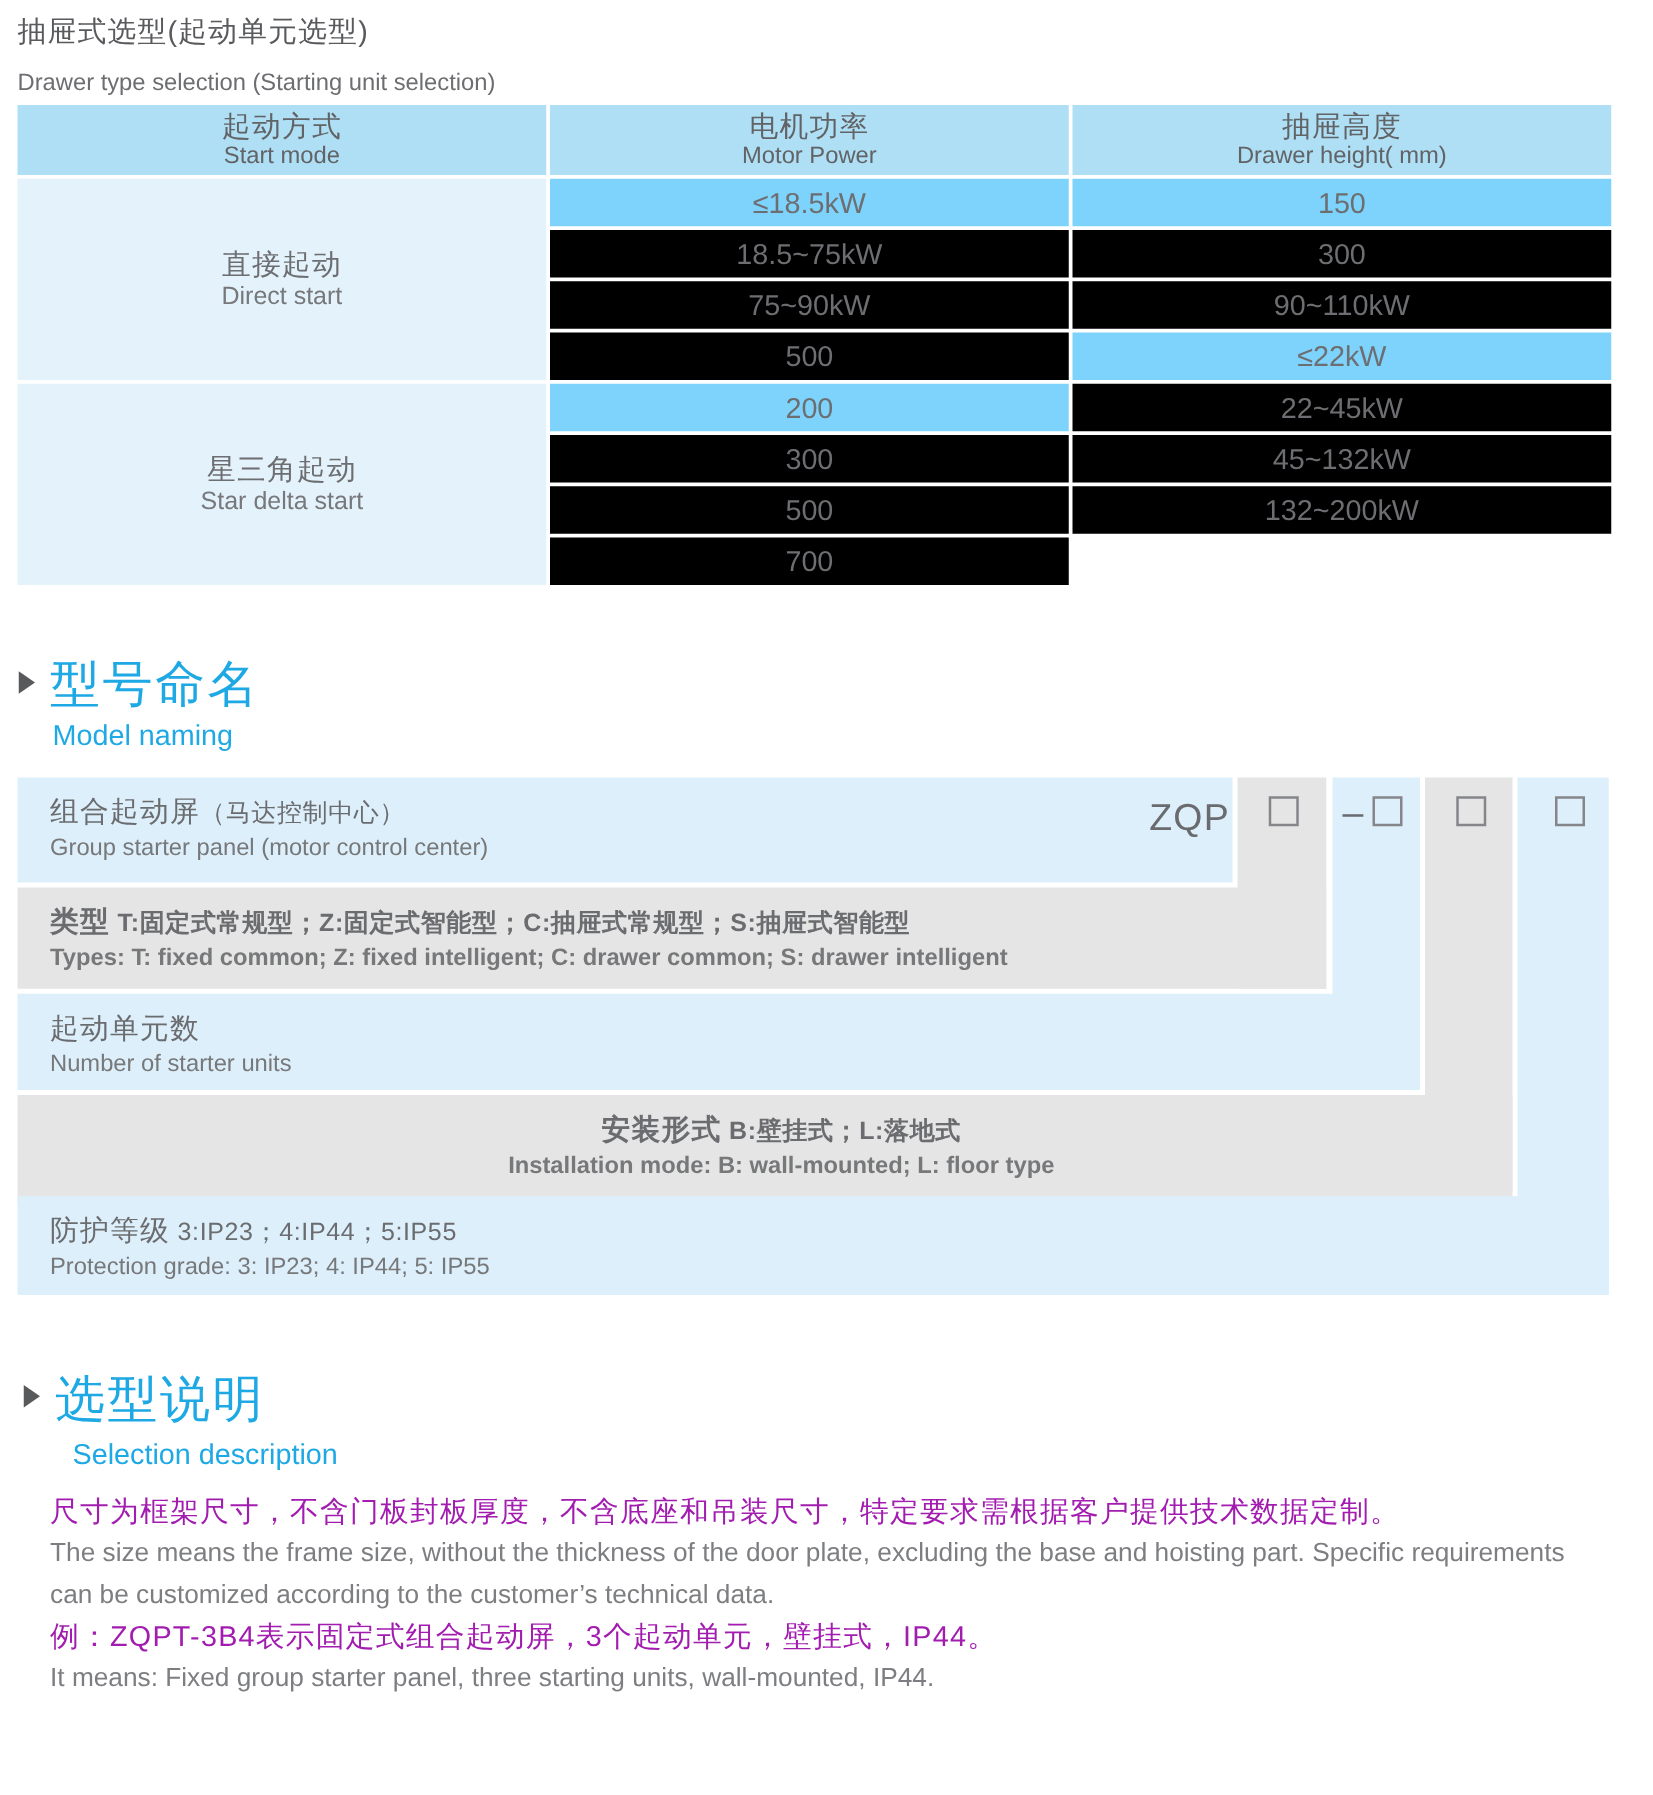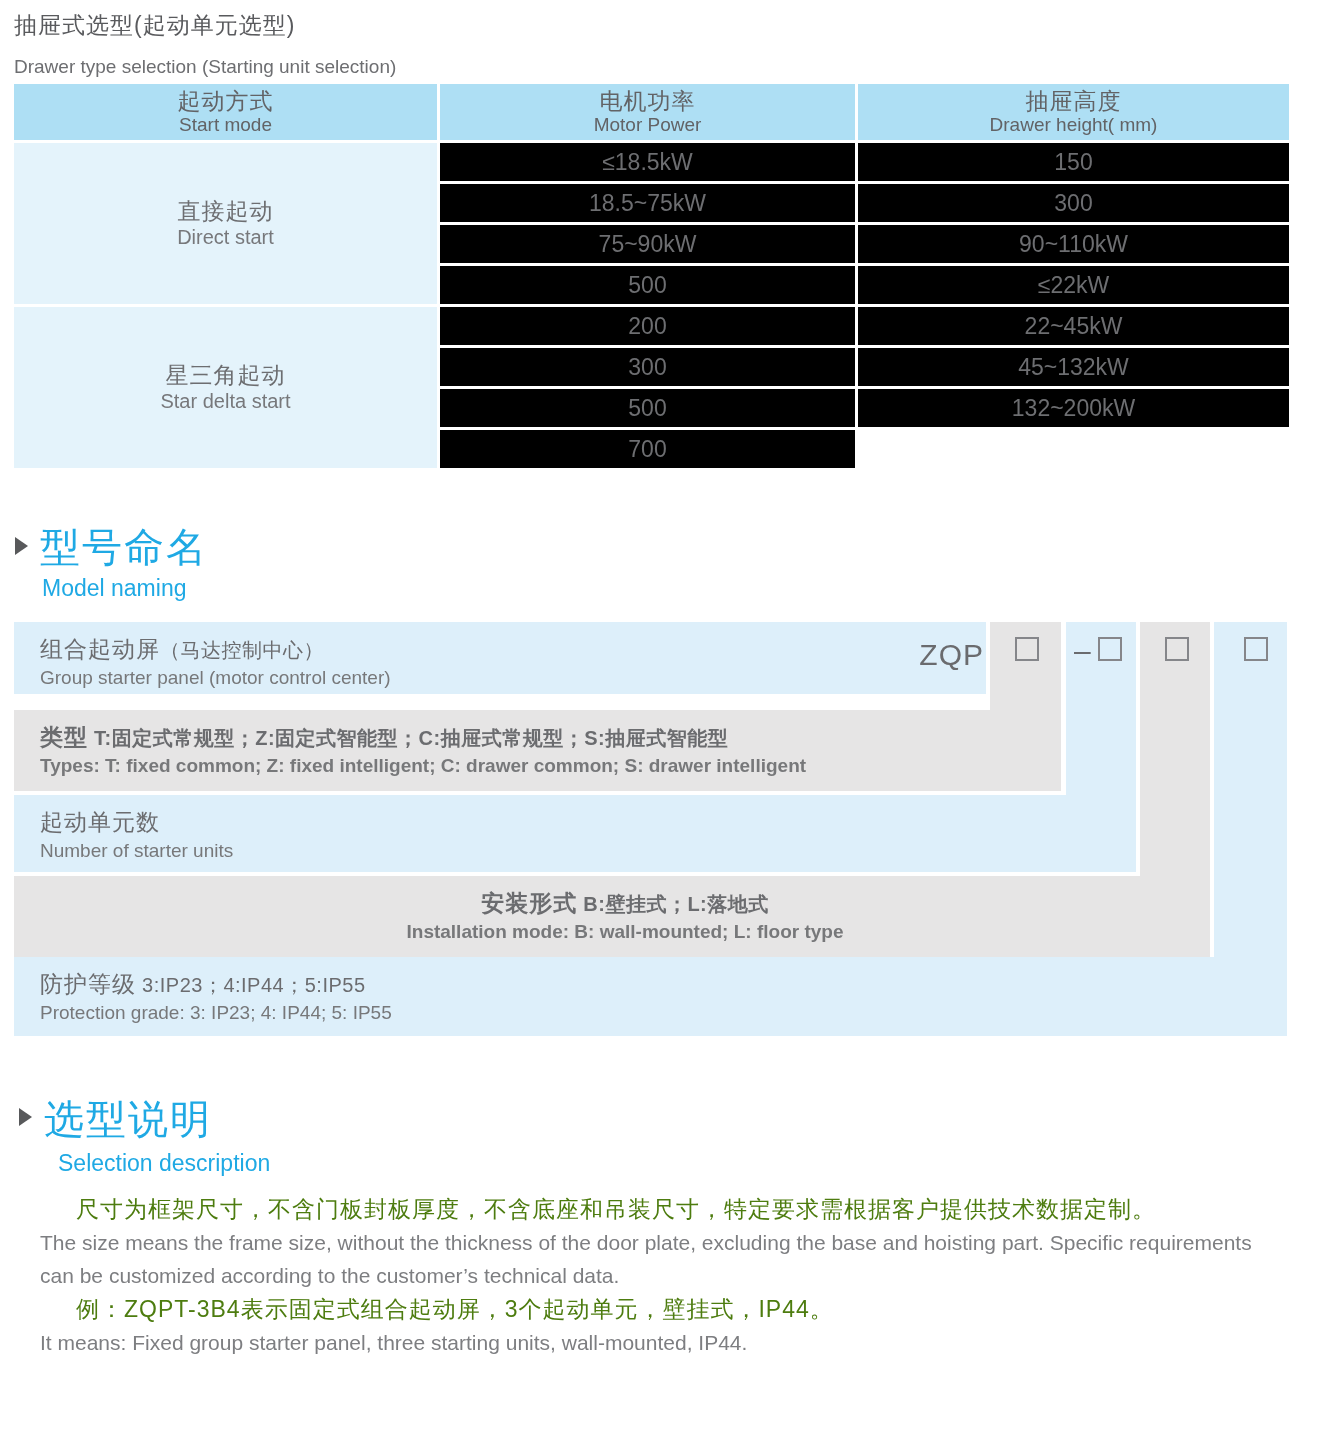--- a/index.html
+++ b/index.html
@@ -24,21 +24,21 @@
   .th{
     background:#aedff4;display:flex;flex-direction:column;justify-content:center;align-items:center;
     color:#626366;line-height:1.15;
   }
   .th .zh{font-size:23px;letter-spacing:1px;}
   .th .en{font-size:19px;}
   .td{
     display:flex;align-items:center;justify-content:center;
     font-size:23px;color:#6d6e71;background:#000000;
   }
-  .td.light{background:#000000;}
+  .td.light{background:#7dd3fc;}
   .td-group{
     background:#e4f3fb;display:flex;flex-direction:column;justify-content:center;align-items:center;
     color:#6d6e71;line-height:1.25;
   }
   .td-group .zh{font-size:23px;letter-spacing:1px;}
   .td-group .en{font-size:20px;color:#77787b;}
   .g1{grid-column:1;grid-row:2 / span 4;}
   .g2{grid-column:1;grid-row:6 / span 4;}
 
   
@@ -55,21 +55,21 @@
   .zh-line{font-size:23px;color:#6b6c6f;line-height:30px;letter-spacing:1px;}
   .zh-line .detail{font-size:20px;letter-spacing:0.5px;}
   .en-line{font-size:19px;color:#77787a;line-height:26px;}
   .code-box{position:absolute;width:20px;height:20px;border:2px solid #85868a;top:15px;background:transparent;}
   .zqp{position:absolute;top:16px;left:850px;width:120px;text-align:right;font-size:30px;color:#6a6b6e;letter-spacing:1px;}
   .dash{position:absolute;top:12px;font-size:30px;color:#6a6b6e;}
 
   
   .para-wrap{left:40px;top:1192px;width:1250px;}
   .para{margin:0;color:#7d7e81;}
-  .para.zh{font-size:23px;line-height:34px;letter-spacing:1px;color:#4d7c0f;margin-left:36px;}
+  .para.zh{font-size:23px;line-height:34px;letter-spacing:1px;color:#a21caf;}
   .para.en{font-size:21px;line-height:33px;}
 </style>
 </head>
 <body>
 
 <div class="abs doc-title-zh">抽屉式选型(起动单元选型)</div>
 <div class="abs doc-title-en">Drawer type selection (Starting unit selection)</div>
 
 <div class="abs sel-table">
   <div class="th">
@@ -115,21 +115,21 @@
 <div class="abs sec-title-zh" style="left:40px;top:520px;">型号命名</div>
 <div class="abs sec-title-en" style="left:42px;top:575px;">Model naming</div>
 
 <div class="abs diagram">
 
   <div class="strip gray" style="left:976px;top:0;width:71px;height:169px;"></div>
   <div class="strip blue" style="left:1052px;top:0;width:70px;height:250px;"></div>
   <div class="strip gray" style="left:1126px;top:0;width:70px;height:331px;"></div>
   <div class="strip blue" style="left:1200px;top:0;width:73px;height:414px;"></div>
 
-  <div class="bar blue" style="left:0;top:0;width:972px;height:72px;">
+  <div class="bar blue" style="left:0;top:0;width:972px;height:84px;">
     <div class="txt">
       <div class="zh-line"><span>组合起动屏</span><span class="detail">（马达控制中心）</span></div>
       <div class="en-line">Group starter panel (motor control center)</div>
     </div>
     <div class="zqp">ZQP</div>
   </div>
 
   <div class="bar gray" style="left:0;top:88px;width:1047px;height:81px;">
     <div class="txt">
       <div class="zh-line"><span>类型</span><span class="detail">  T:固定式常规型；Z:固定式智能型；C:抽屉式常规型；S:抽屉式智能型</span></div>

